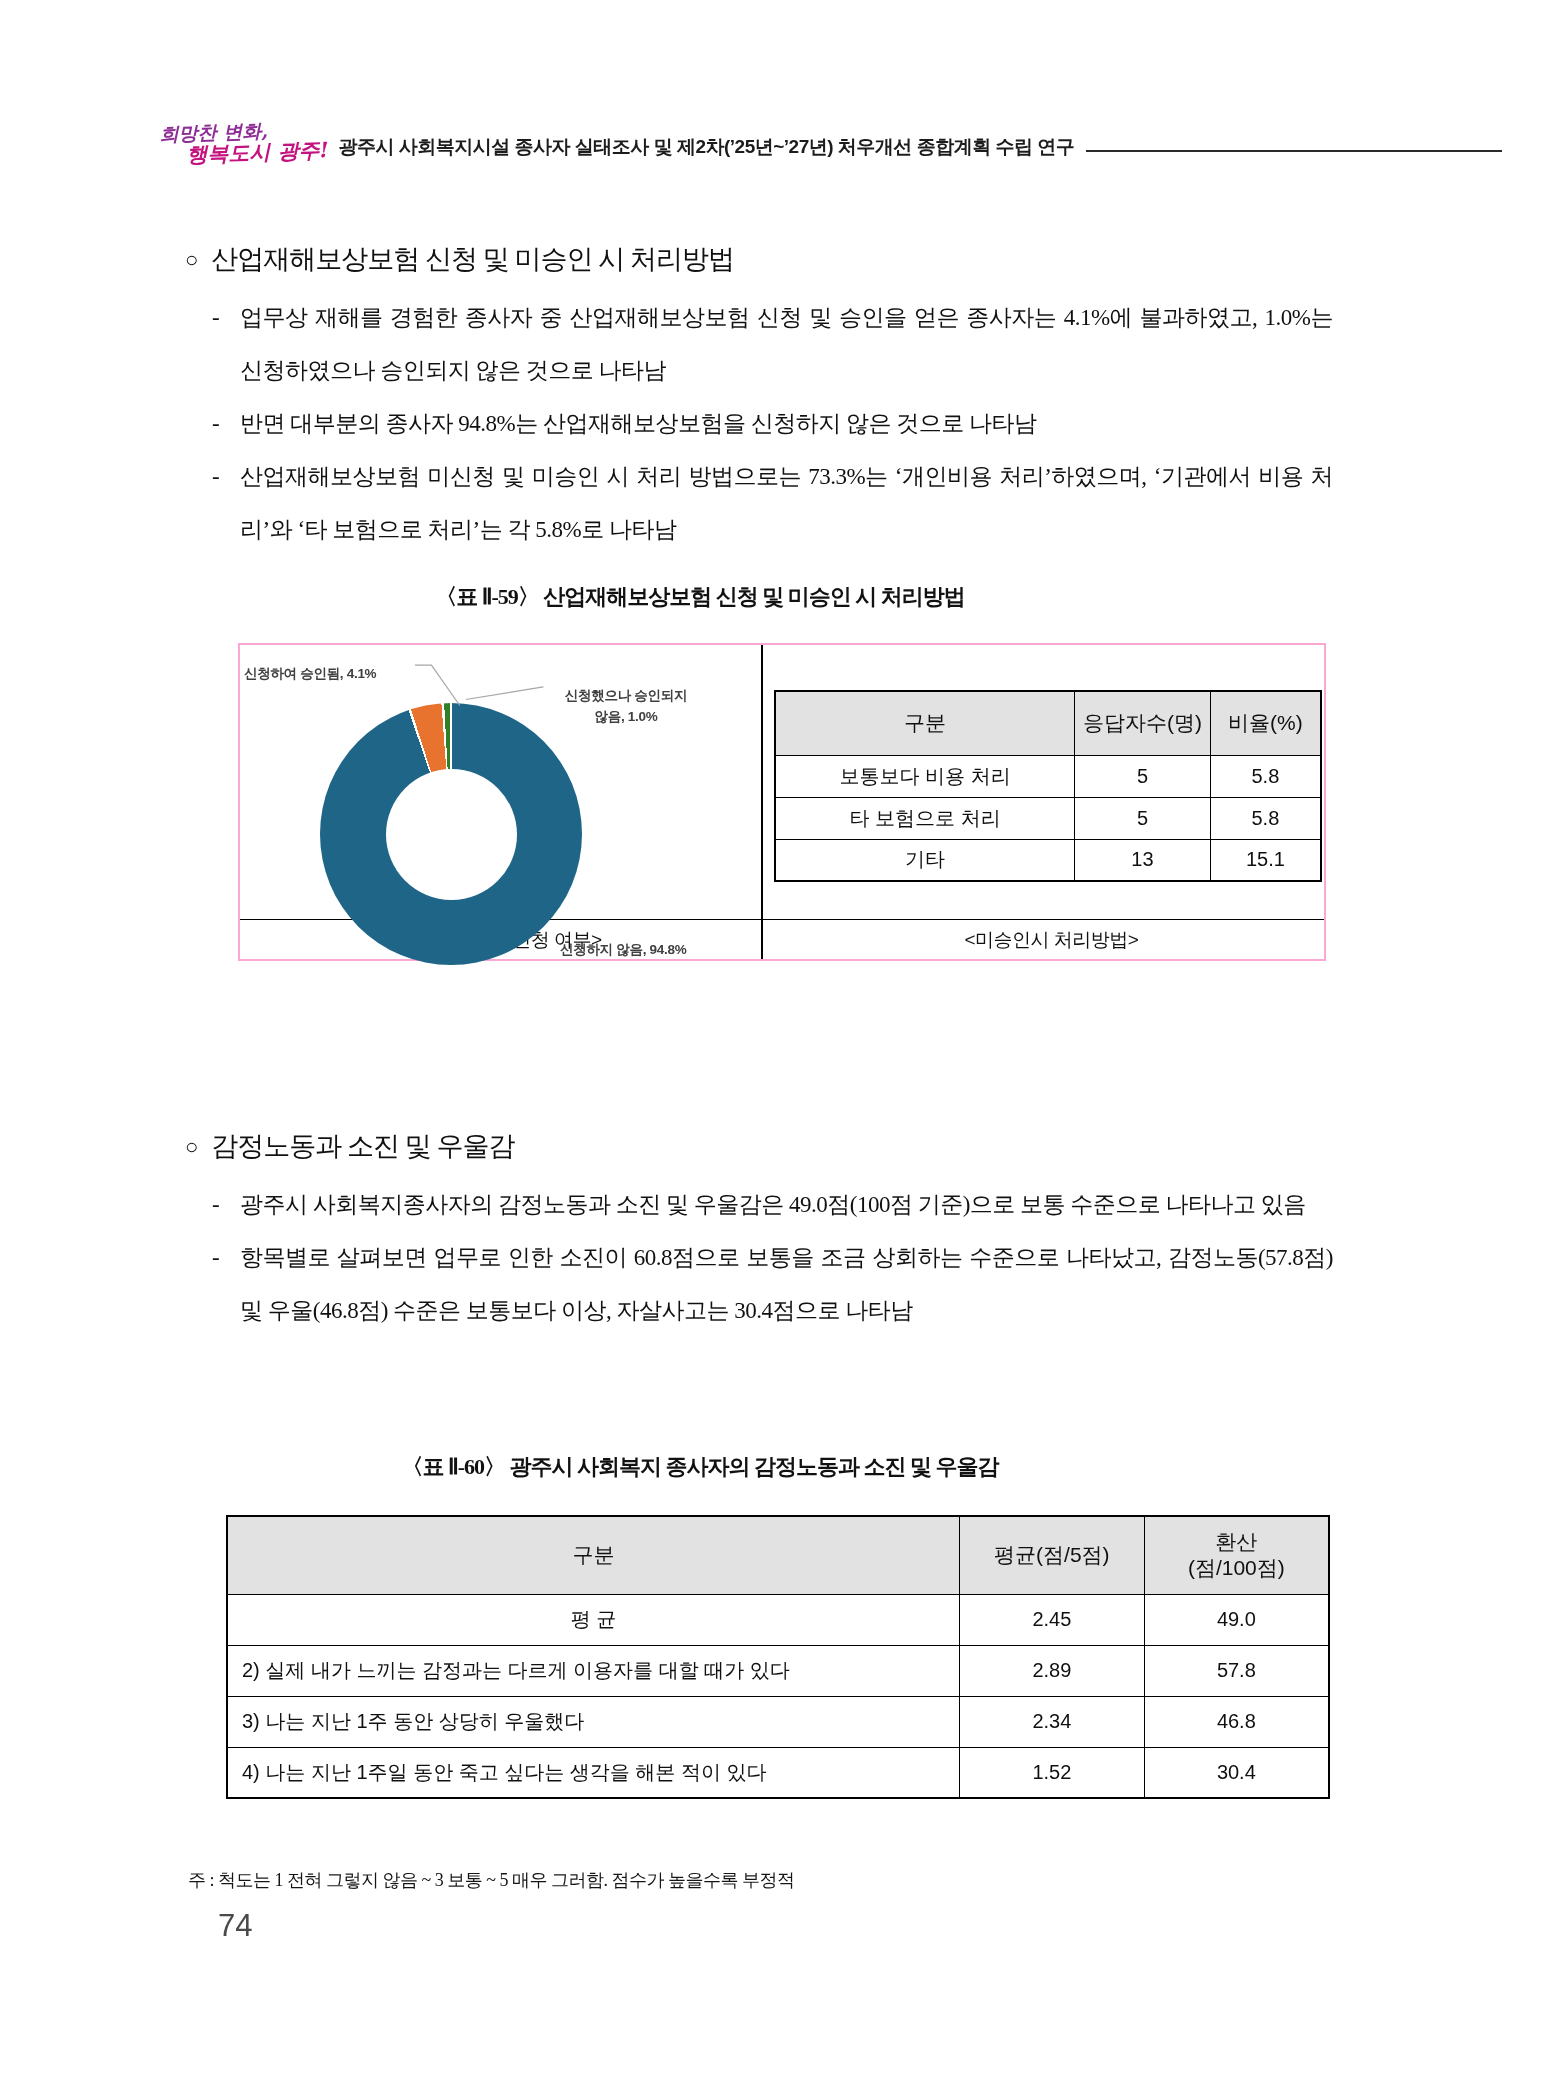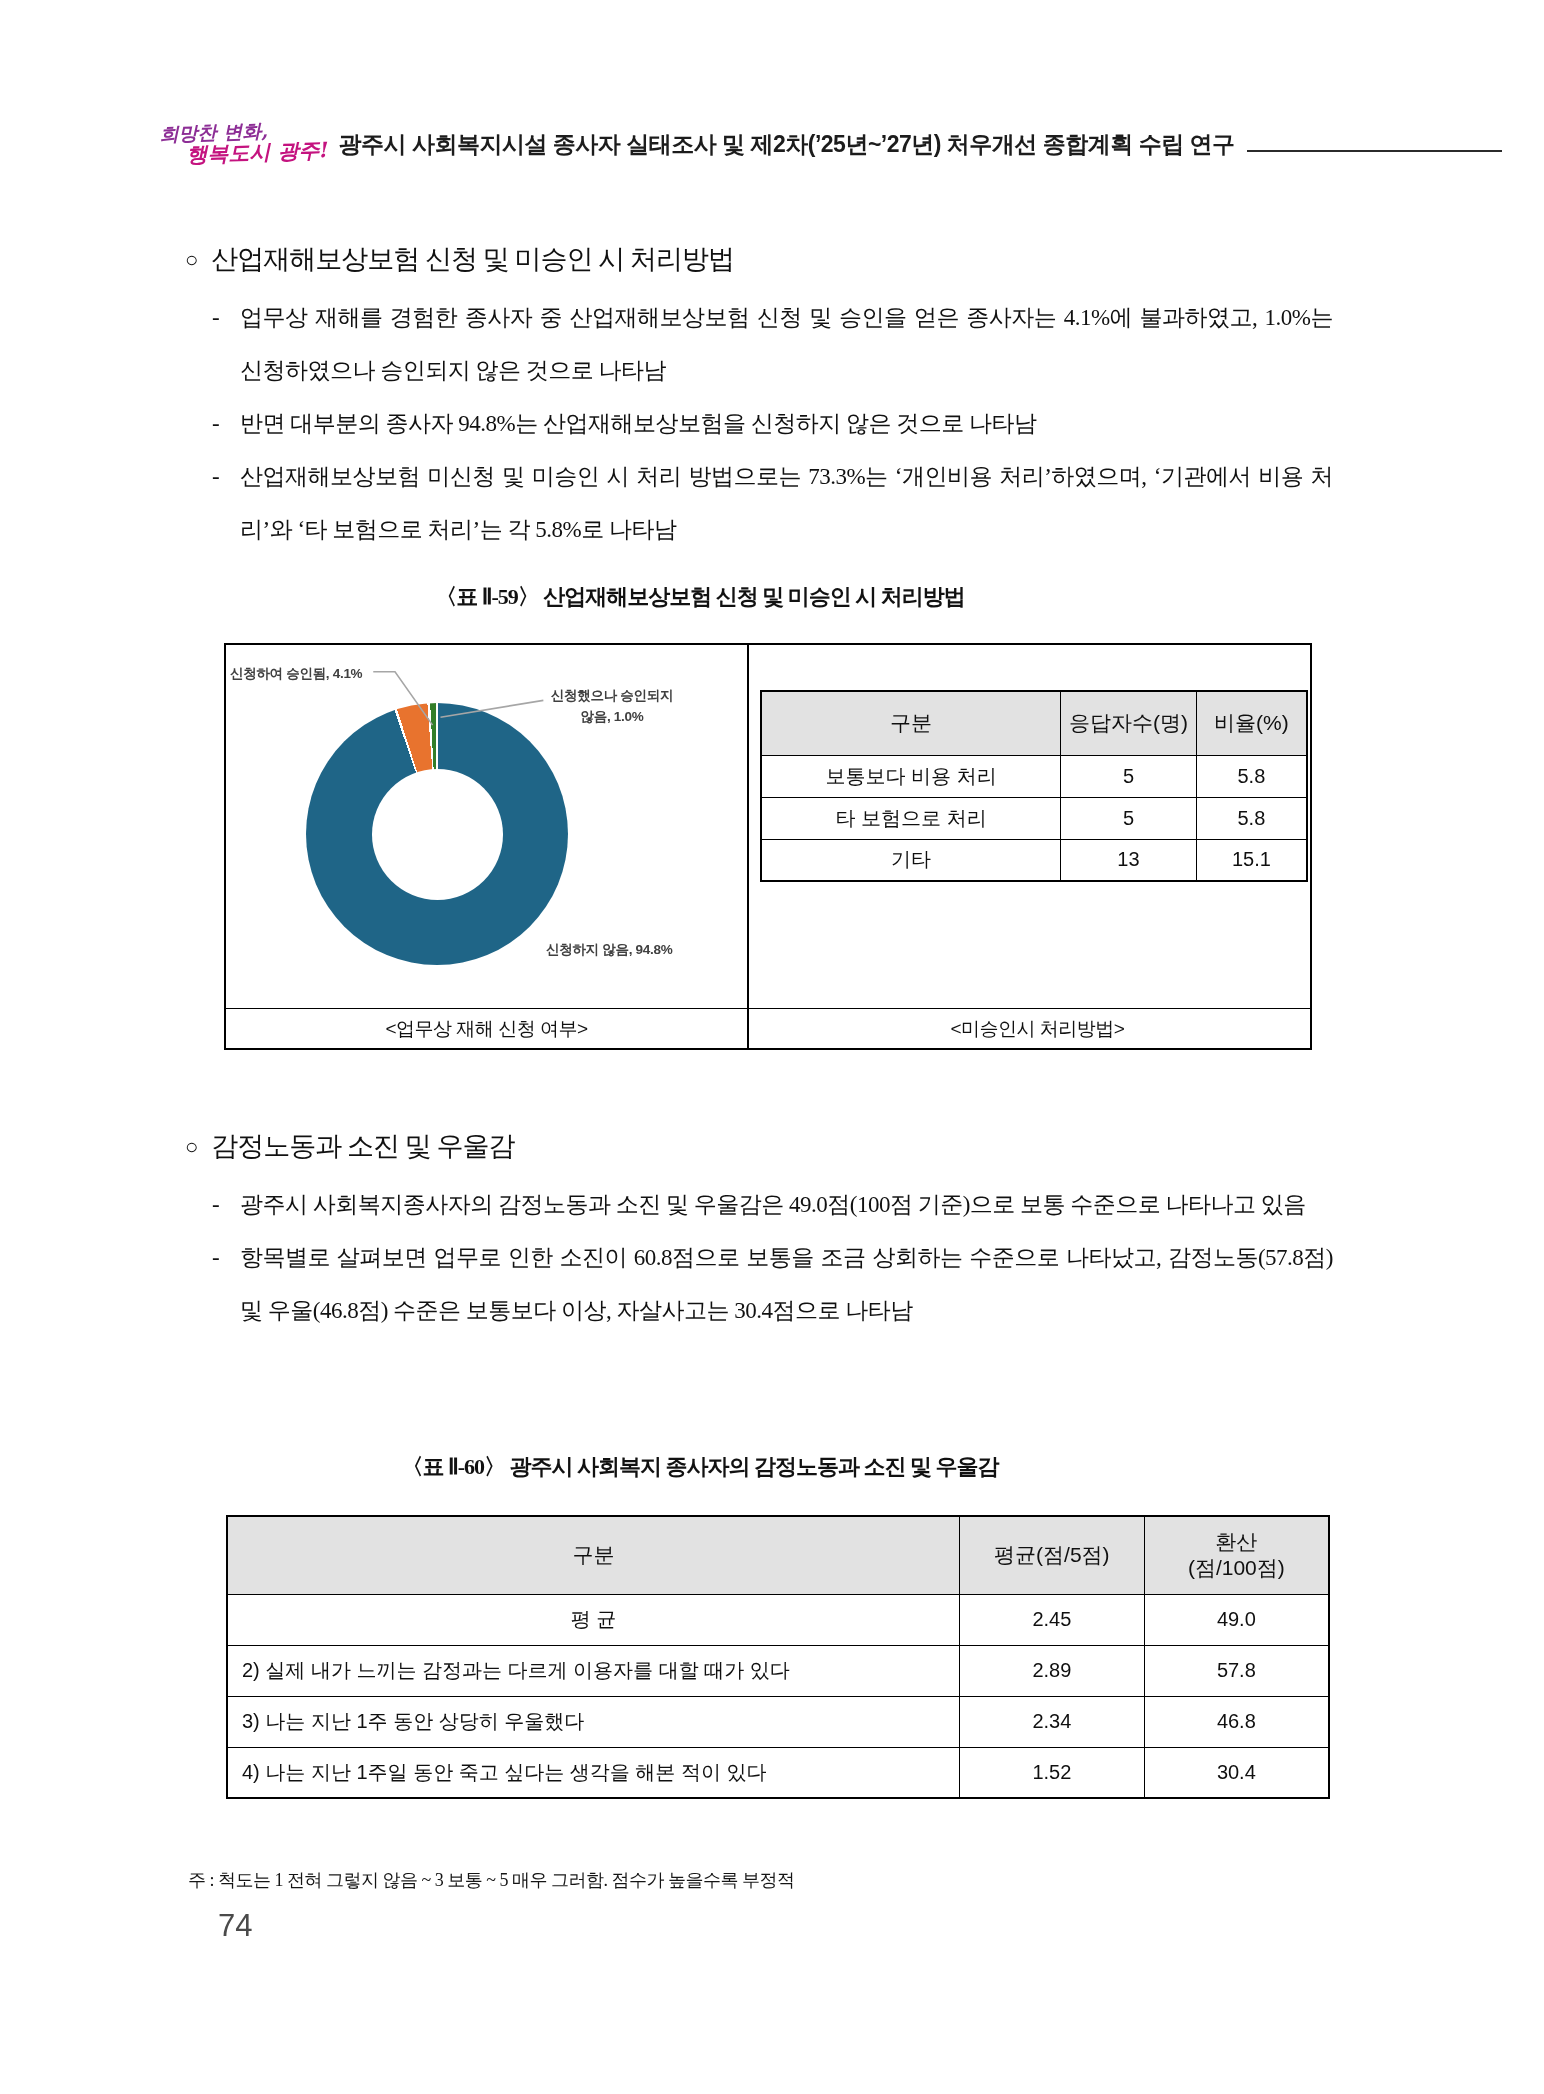--- a/index.html
+++ b/index.html
@@ -5,40 +5,40 @@
   html,body{margin:0;padding:0;background:#fff;}
   #page{position:relative;width:1544px;height:2094px;background:#ffffff;overflow:hidden;
         font-family:"Liberation Serif", serif;color:#111;}
 
   
   #hdr{position:absolute;left:160px;top:122px;width:1342px;display:flex;align-items:flex-end;}
   .logo{transform:rotate(-2deg);font-style:italic;font-weight:bold;line-height:1.05;
         font-family:"DejaVu Serif", serif;white-space:nowrap;}
   .logo-l1{color:#8d2e96;font-size:19px;}
   .logo-l2{color:#c4137f;font-size:21px;padding-left:26px;}
-  .hdr-title{font-family:"Liberation Sans", sans-serif;font-weight:600;font-size:23px;color:#1c1c1c;
+  .hdr-title{font-family:"Liberation Sans", sans-serif;font-weight:600;font-size:19px;color:#1c1c1c;
              margin-left:10px;margin-bottom:4px;white-space:nowrap;letter-spacing:-0.5px;}
   .hdr-rule{flex:1;border-top:2.5px solid #2b2b2b;margin:0 0 12px 12px;}
 
   
   .sec{position:absolute;left:185px;width:1148px;}
   .sec-heading{display:flex;align-items:center;gap:14px;font-size:27px;letter-spacing:-1px;}
   .marker{font-size:22px;line-height:27px;}
   .dash-list{margin-left:27px;margin-top:14px;font-size:23px;line-height:53px;
              text-align:justify;letter-spacing:-0.5px;}
   .dash-item{position:relative;padding-left:28px;}
   .dash{position:absolute;left:0;top:0;}
 
   
   .tbl-caption{position:absolute;left:185px;width:1030px;text-align:center;
                font-size:22px;font-weight:bold;letter-spacing:-1px;}
 
   
-  #fig59{position:absolute;left:224px;top:643px;width:1088px;height:407px;margin:0;
-         border:2px solid #000000;box-sizing:border-box;display:grid;
+  #fig59{position:absolute;left:238px;top:643px;width:1088px;height:318px;margin:0;
+         border:2px solid #f9a8d4;box-sizing:border-box;display:grid;
          grid-template-columns:521px 1fr;grid-template-rows:1fr 40px;}
   .fig-chart-cell{position:relative;grid-row:1;grid-column:1;}
   .fig-table-cell{position:relative;grid-row:1;grid-column:2;border-left:2px solid #000;}
   .fig-cap{display:flex;align-items:center;justify-content:center;border-top:1.5px solid #000;
            font-family:"Liberation Sans", sans-serif;font-size:19px;letter-spacing:-0.5px;}
   .fig-cap.rt{border-left:2px solid #000;padding-left:16px;}
 
   
   .donut{position:absolute;left:80px;top:58px;width:262px;height:262px;border-radius:50%;}
   .donut::after{content:"";position:absolute;inset:25%;background:#fff;border-radius:50%;}

